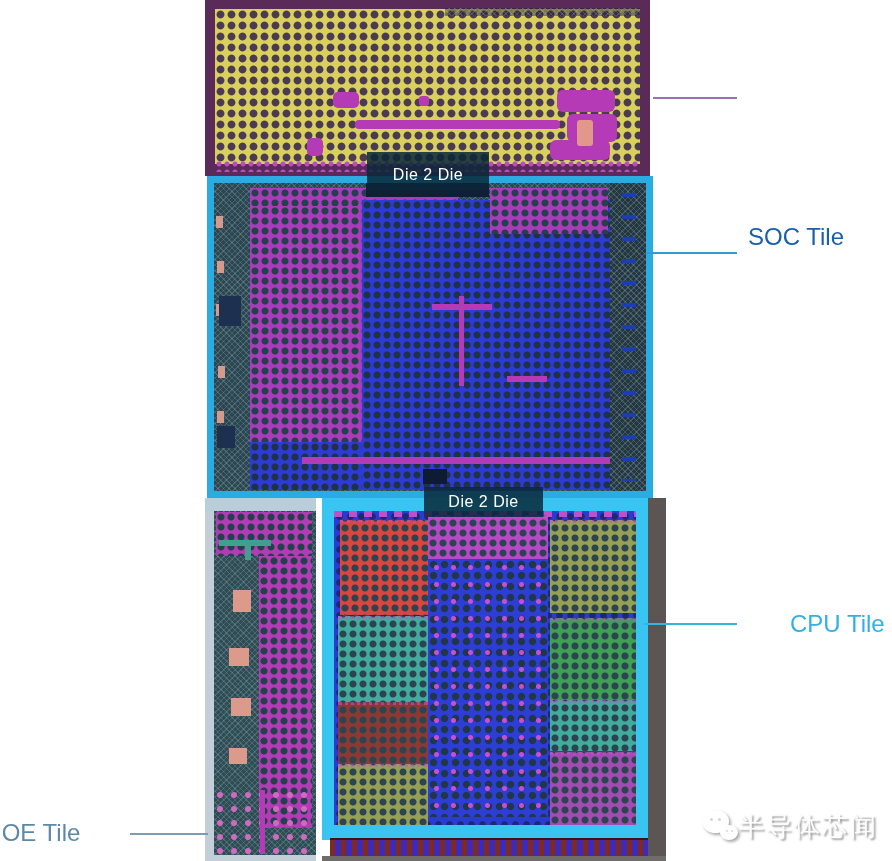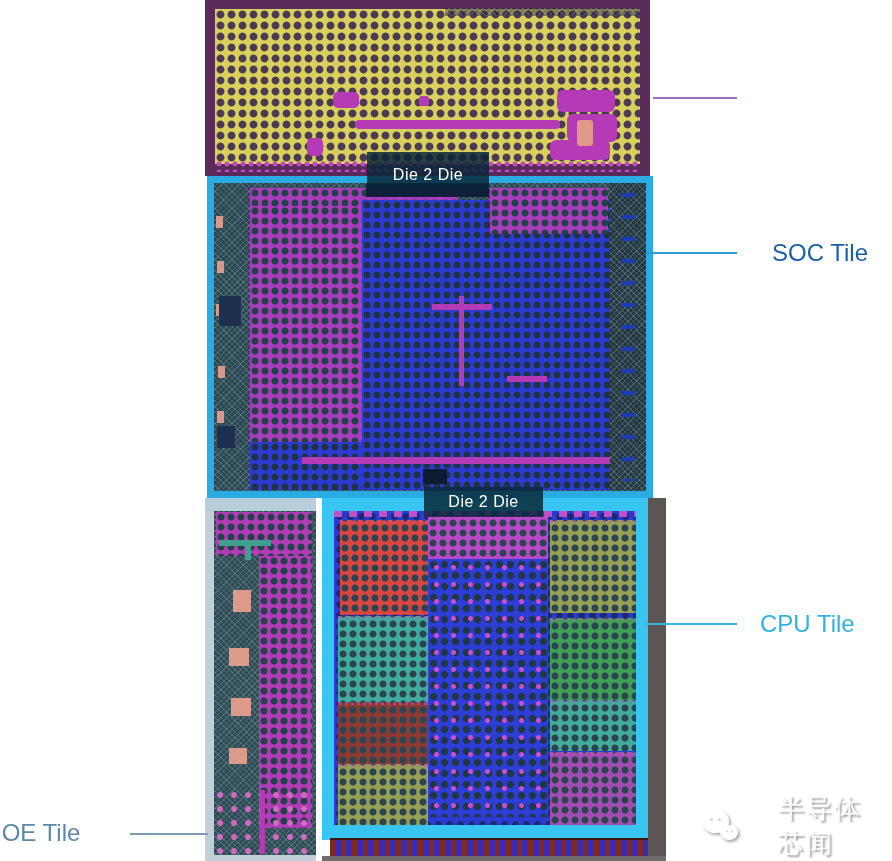--- a/index.html
+++ b/index.html
@@ -120,33 +120,33 @@
   <div class="abs d2d" style="left:367px;top:152px;width:122px;height:38px;align-items:flex-end;padding-bottom:6px;box-sizing:border-box;">
     <span>Die 2 Die</span>
   </div>
   <div class="abs d2d" style="left:424px;top:487px;width:119px;height:30px;align-items:center;">
     <span>Die 2 Die</span>
   </div>
 
   <div class="abs line" style="left:653px;top:97px;width:84px;background:var(--gfx-line,#9b6fb5);"></div>
 
   <div class="abs line" style="left:646px;top:252px;width:91px;background:var(--soc-line,#2f9cd8);"></div>
-  <div class="abs lbl lbl-soc" style="left:748px;top:239px;margin-left:24px;">SOC Tile</div>
+  <div class="abs lbl lbl-soc" style="left:748px;top:223px;">SOC Tile</div>
 
   <div class="abs line" style="left:644px;top:623px;width:93px;background:var(--cpu-line,#35b4e2);"></div>
-  <div class="abs lbl lbl-cpu" style="left:760px;top:610px;">CPU Tile</div>
+  <div class="abs lbl lbl-cpu" style="left:790px;top:610px;">CPU Tile</div>
 
   <div class="abs line" style="left:130px;top:833px;width:78px;background:var(--ioe-line,#7e9cb0);"></div>
   <div class="abs lbl lbl-ioe" style="left:-5px;top:819px;">IOE Tile</div>
 
   <div class="abs" style="left:702px;top:800px;width:180px;height:52px;display:flex;align-items:center;">
     <div class="abs" style="left:0;top:8px;width:40px;height:38px;">
       <div class="abs bubble" style="left:0;top:2px;width:27px;height:23px;"></div>
       <div class="abs eye" style="left:8px;top:10px;width:3px;height:3px;"></div>
       <div class="abs eye" style="left:16px;top:10px;width:3px;height:3px;"></div>
       <div class="abs bubble" style="left:18px;top:17px;width:18px;height:15px;"></div>
       <div class="abs eye" style="left:24px;top:22px;width:2px;height:2px;"></div>
       <div class="abs eye" style="left:29px;top:22px;width:2px;height:2px;"></div>
     </div>
-    <div class="wm-text" style="margin-left:76px;">半导体芯闻</div>
+    <div class="wm-text" style="margin-left:36px;">半导体芯闻</div>
   </div>
 
 </div>
 
 </body></html>

